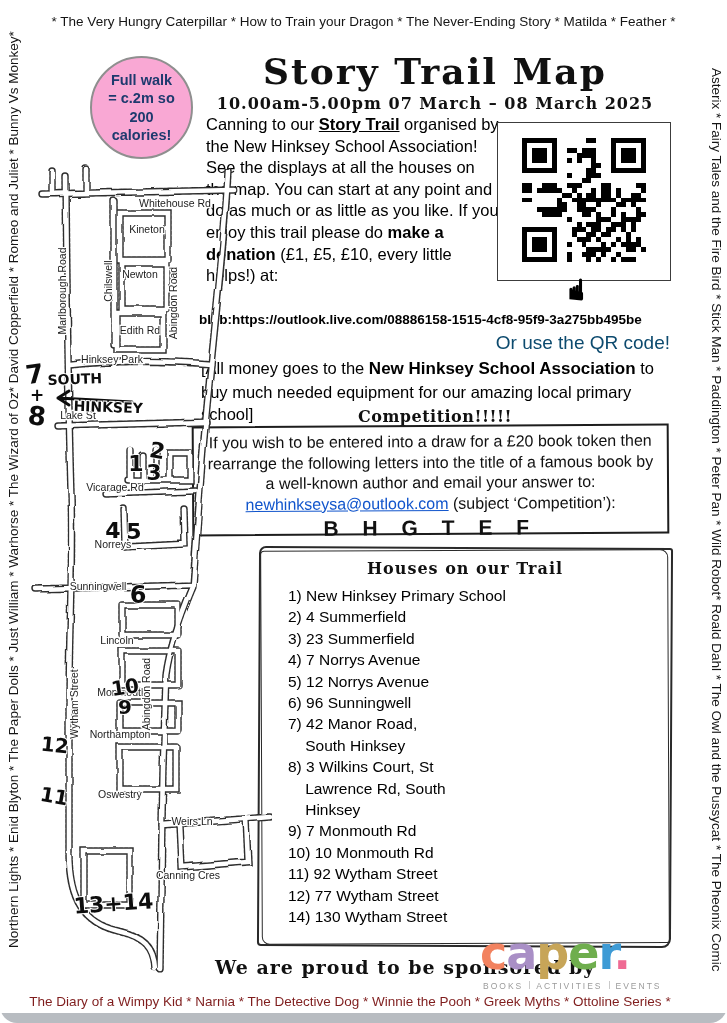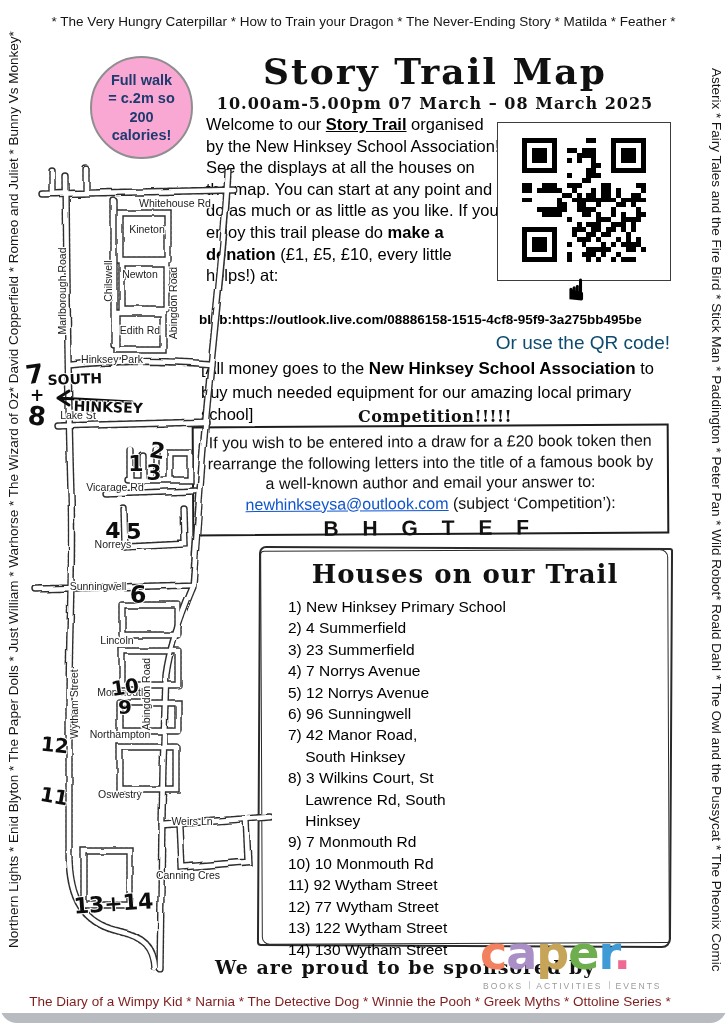--- a/index.html
+++ b/index.html
@@ -43,21 +43,21 @@
   .comp-body{font-size:16px;line-height:20.5px;padding:0 12px;}
   .comp-email-line{font-size:16px;margin-top:1px;}
   .comp-email{color:#1155cc;text-decoration:underline;}
   .comp-letters{font-size:21px;font-weight:bold;letter-spacing:9px;margin-top:3px;}
   
   .houses-box{position:absolute;left:258px;top:547px;width:414px;height:400px;box-sizing:border-box;}
   .houses-box::before{content:"";position:absolute;inset:0;border:2.5px solid #2a2a2a;
         border-radius:7px 3px 9px 4px;transform:rotate(0.3deg);}
   .houses-box::after{content:"";position:absolute;inset:3px;border:1.5px solid #2a2a2a;
         border-radius:4px 8px 3px 8px;transform:rotate(-0.25deg);}
-  .houses-title{position:relative;text-align:center;margin-top:12px;font-size:26px;letter-spacing:1px;z-index:2;}
+  .houses-title{position:relative;text-align:center;margin-top:12px;font-size:16px;letter-spacing:1px;z-index:2;}
   .houses-list{position:relative;margin:7px 0 0 30px;z-index:2;}
   .house-item{font-size:15.5px;line-height:21.4px;white-space:pre-wrap;color:#000;}
   
   .map{position:absolute;left:22px;top:163px;width:250px;height:812px;}
   #roads path{fill:none;stroke:#2e2e2e;stroke-width:7.5;stroke-dasharray:3 2.1;stroke-linecap:round;}
   #roads-inner path{fill:none;stroke:#ffffff;stroke-width:4.6;stroke-linecap:round;}
   .street-label{font-family:"Liberation Sans",sans-serif;font-size:10.5px;fill:#1c1c1c;
         text-anchor:middle;stroke:#ffffff;stroke-width:2.5px;paint-order:stroke;}
   .hand-note{font-family:"DejaVu Sans",sans-serif;font-weight:bold;fill:#0d0d0d;text-anchor:middle;
         stroke:#ffffff;stroke-width:2px;paint-order:stroke;}
@@ -83,21 +83,21 @@
   <div class="badge" style="background: #f9a8d4;">
     <div class="txt" style="white-space: pre-line; color: rgb(30, 58, 110);">Full walk
 = c.2m so
 200
 calories!</div>
   </div>
 
   <div class="title fancy">Story Trail Map</div>
   <div class="dates fancy">10.00am-5.00pm 07 March – 08 March 2025</div>
 
-  <div class="intro"><span>Welcome to our </span><span class="hl">Story Trail</span><span> organised by the New Hinksey School Association! See the displays at all the houses on the map. You can start at any point and do as much or as little as you like. If you enjoy this trail please do </span><span class="b">make a donation</span><span> (£1, £5, £10, every little helps!) at:</span></div>
+  <div class="intro"><span>Canning to our </span><span class="hl">Story Trail</span><span> organised by the New Hinksey School Association! See the displays at all the houses on the map. You can start at any point and do as much or as little as you like. If you enjoy this trail please do </span><span class="b">make a donation</span><span> (£1, £5, £10, every little helps!) at:</span></div>
 
   <div class="blob-line">blob:https://outlook.live.com/08886158-1515-4cf8-95f9-3a275bb495be</div>
   <div class="or-qr">Or  use the QR code!</div>
   <div class="money-note"><span>[All money goes to the </span><span class="org">New Hinksey School Association</span><span> to buy much needed equipment for our amazing local primary school]</span></div>
 
   <div class="qr-box">
     <svg id="qr-svg" width="124" height="124" viewBox="0 0 25 25" shape-rendering="crispEdges">
         <rect x="0" y="0" width="25" height="25" fill="#fff"></rect>
         <rect x="13" y="0" width="1" height="1" fill="#000"></rect>
         <rect x="14" y="0" width="1" height="1" fill="#000"></rect>
@@ -304,21 +304,20 @@
         <div class="house-item">6) 96 Sunningwell</div>
         <div class="house-item">7) 42 Manor Road,
     South Hinksey</div>
         <div class="house-item">8) 3 Wilkins Court, St
     Lawrence Rd, South
     Hinksey</div>
         <div class="house-item">9) 7 Monmouth Rd</div>
         <div class="house-item">10) 10 Monmouth Rd</div>
         <div class="house-item">11) 92 Wytham Street</div>
         <div class="house-item">12) 77 Wytham Street</div>
-        <div class="house-item">13) 122 Wytham Street</div>
         <div class="house-item">14) 130 Wytham Street</div>
       </div>
   </div>
 
   <svg class="map" viewBox="0 0 250 812">
     <defs>
       <filter id="roughen" x="-5%" y="-5%" width="110%" height="110%">
         <feTurbulence type="fractalNoise" baseFrequency="0.04" numOctaves="2" result="n"></feTurbulence>
         <feDisplacementMap in="SourceGraphic" in2="n" scale="4"></feDisplacementMap>
       </filter>

